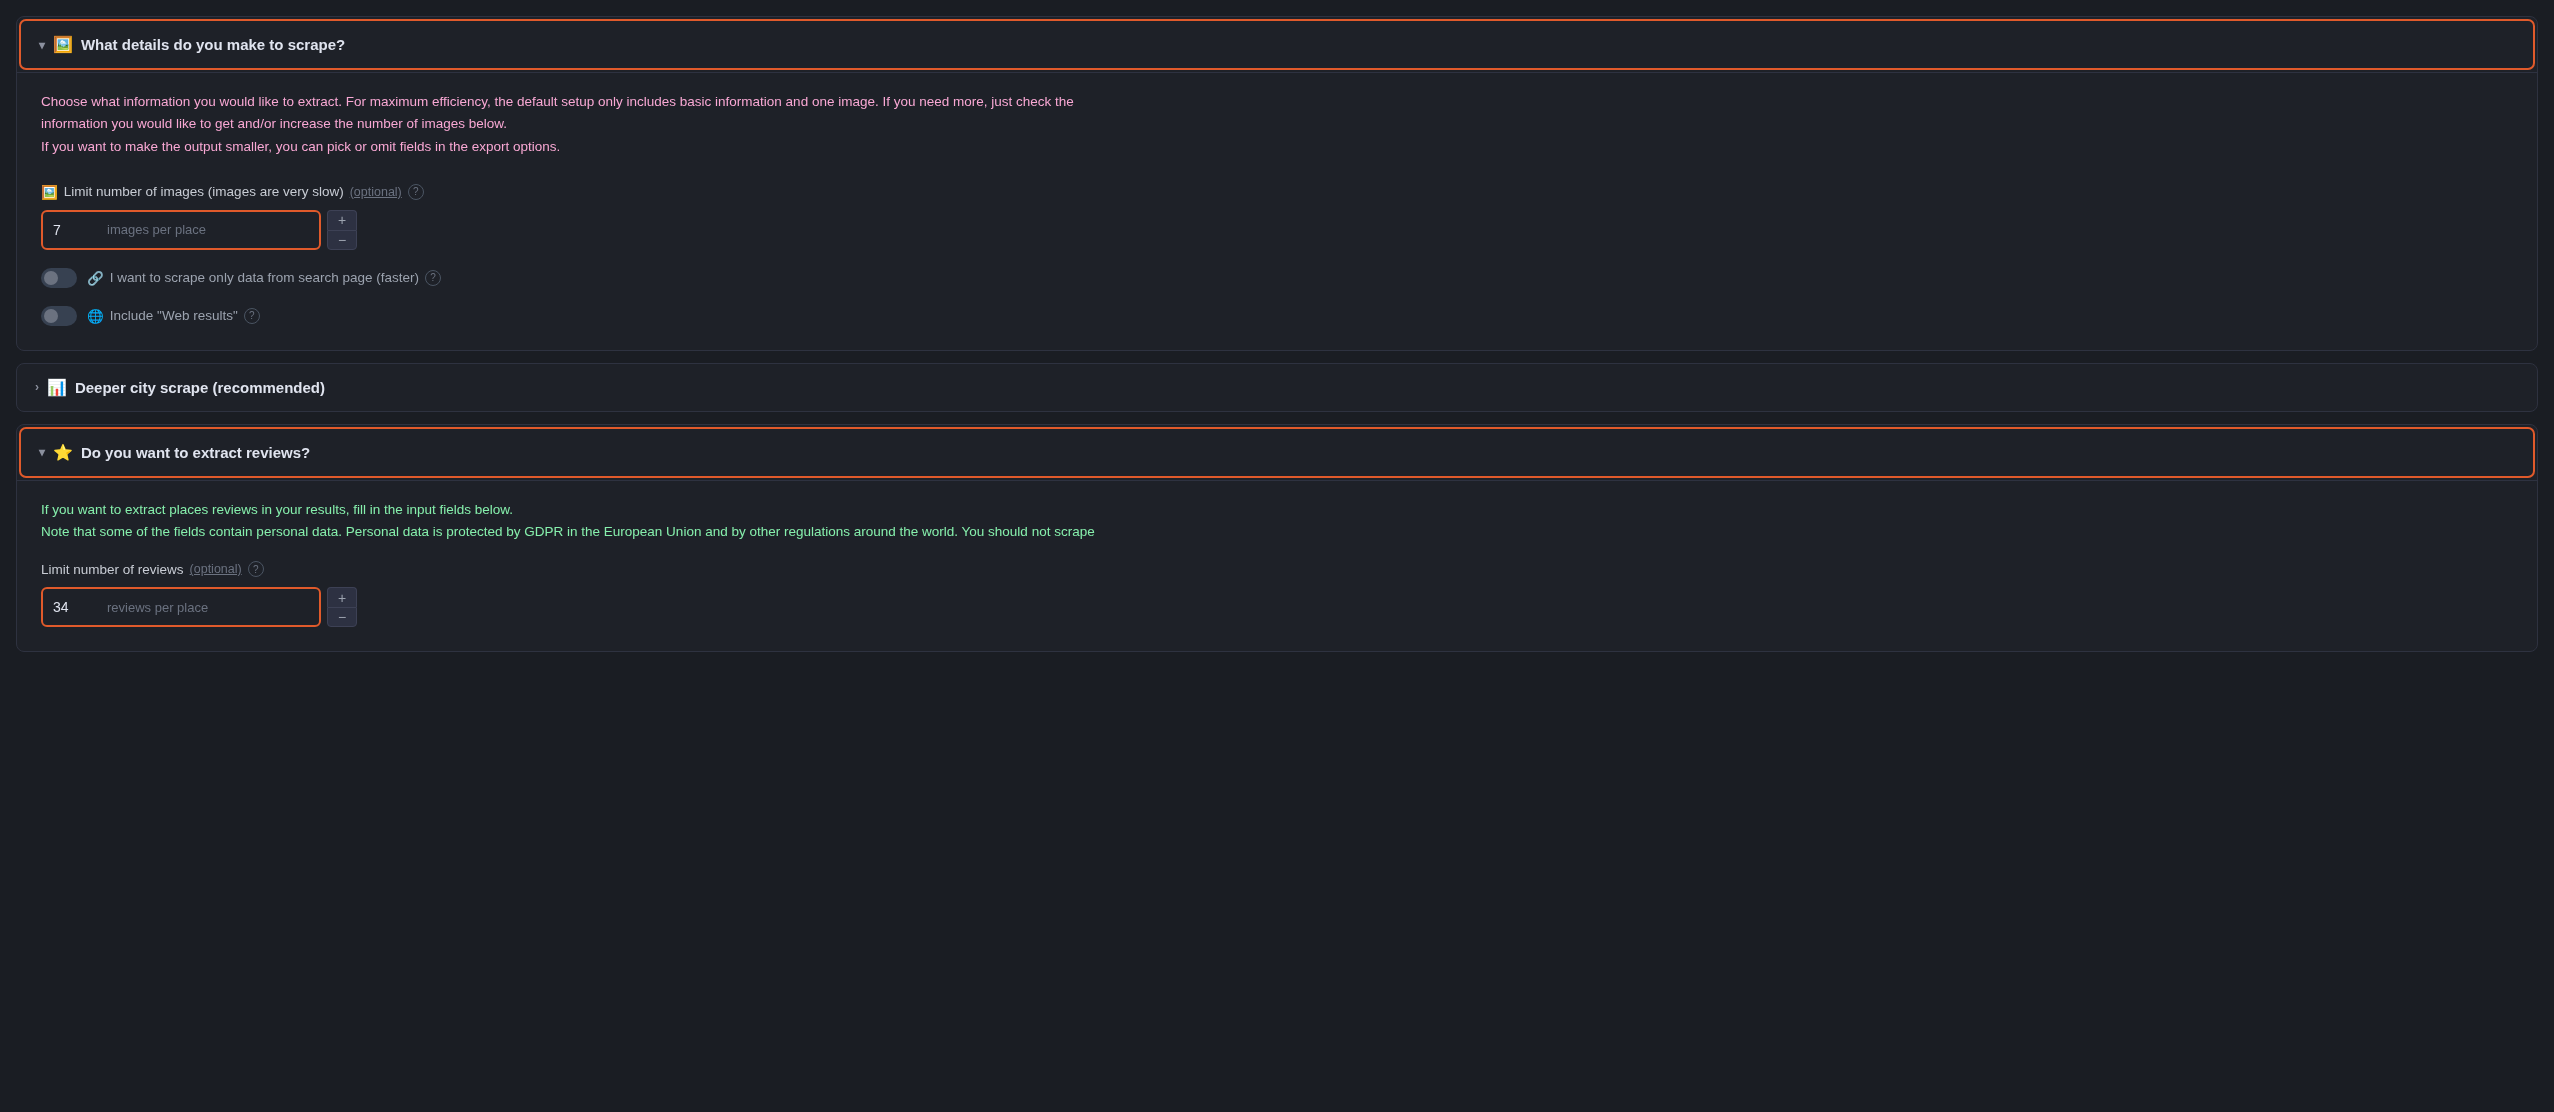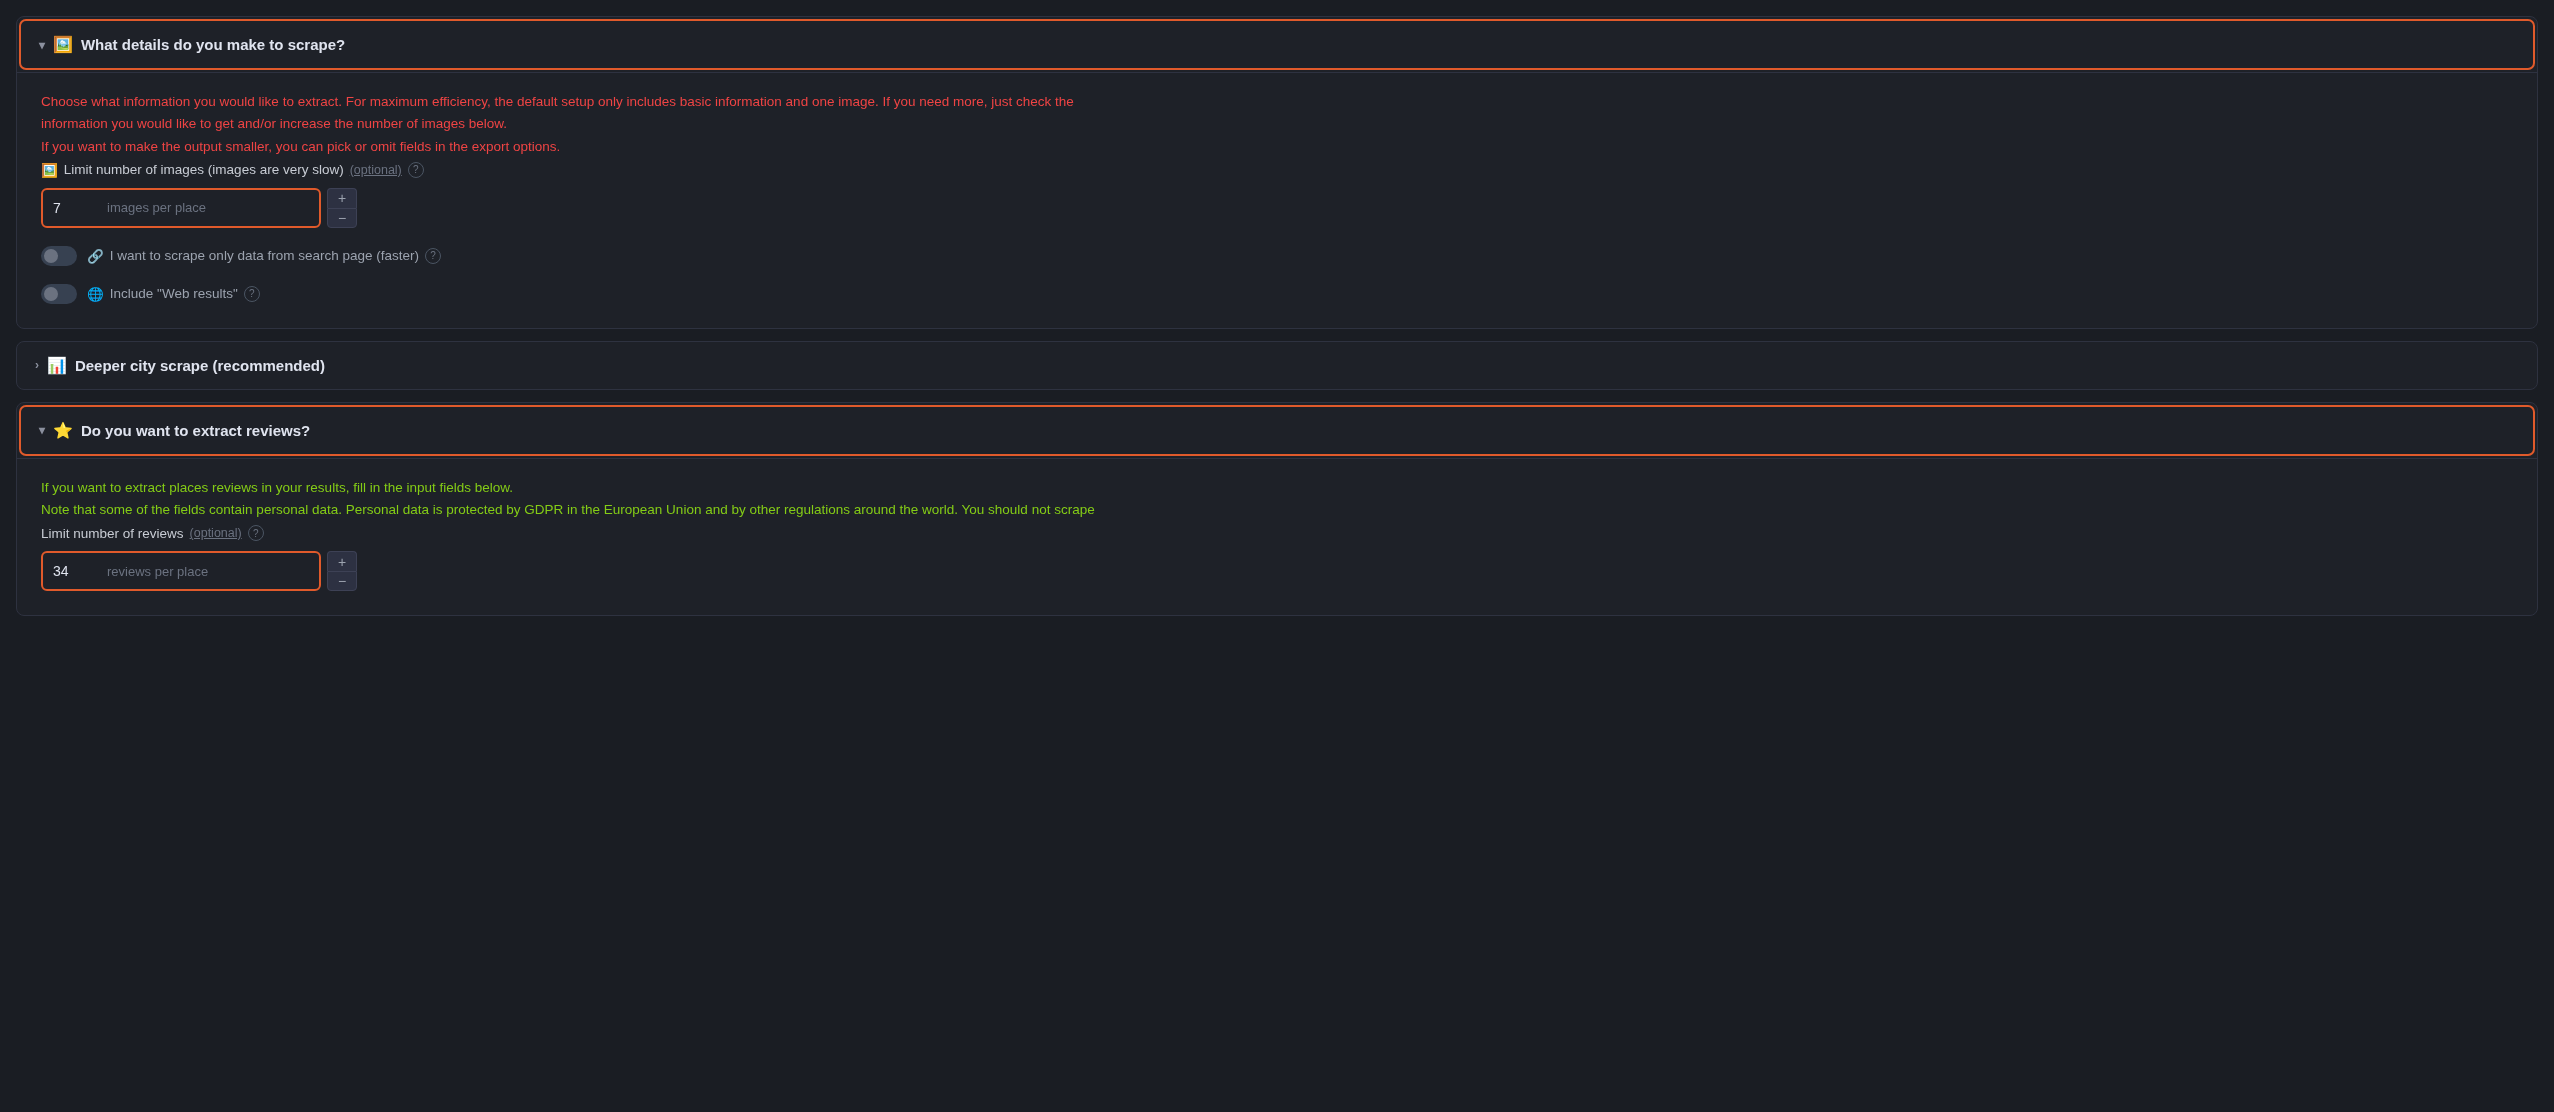--- a/index.html
+++ b/index.html
@@ -50,24 +50,24 @@
     .section-header .icon {
       font-size: 16px;
     }
 
     .section-content {
       padding: 18px 24px 24px 24px;
       border-top: 1px solid #2e3240;
     }
 
     .description {
-      color: #ef4444;
+      color: #f9a8d4;
       line-height: 1.65;
       font-size: 13.5px;
-      margin-bottom: 4px;
+      margin-bottom: 26px;
     }
 
     .field-label {
       display: flex;
       align-items: center;
       gap: 6px;
       color: #c8ccd4;
       font-size: 13.5px;
       margin-bottom: 10px;
     }
@@ -210,24 +210,24 @@
       display: flex;
       align-items: center;
       gap: 6px;
     }
 
     .collapsed-section .section-header {
       
     }
 
     .reviews-description {
-      color: #84cc16;
+      color: #86efac;
       line-height: 1.65;
       font-size: 13.5px;
-      margin-bottom: 4px;
+      margin-bottom: 18px;
     }
   </style>
 </head>
 <body>
 
 <div class="page-container">
 
   <div class="section">
     <div class="section-header highlighted">
       <span class="chevron">▾</span>

